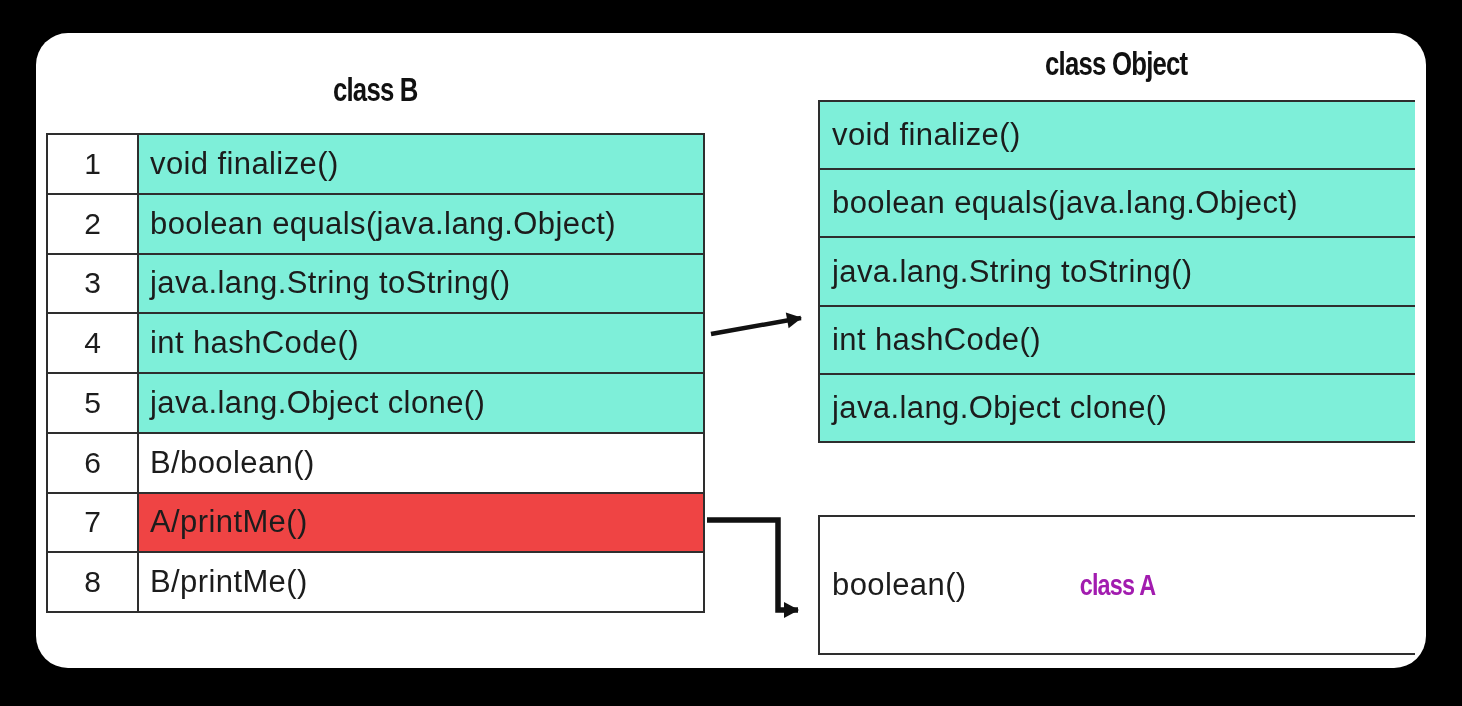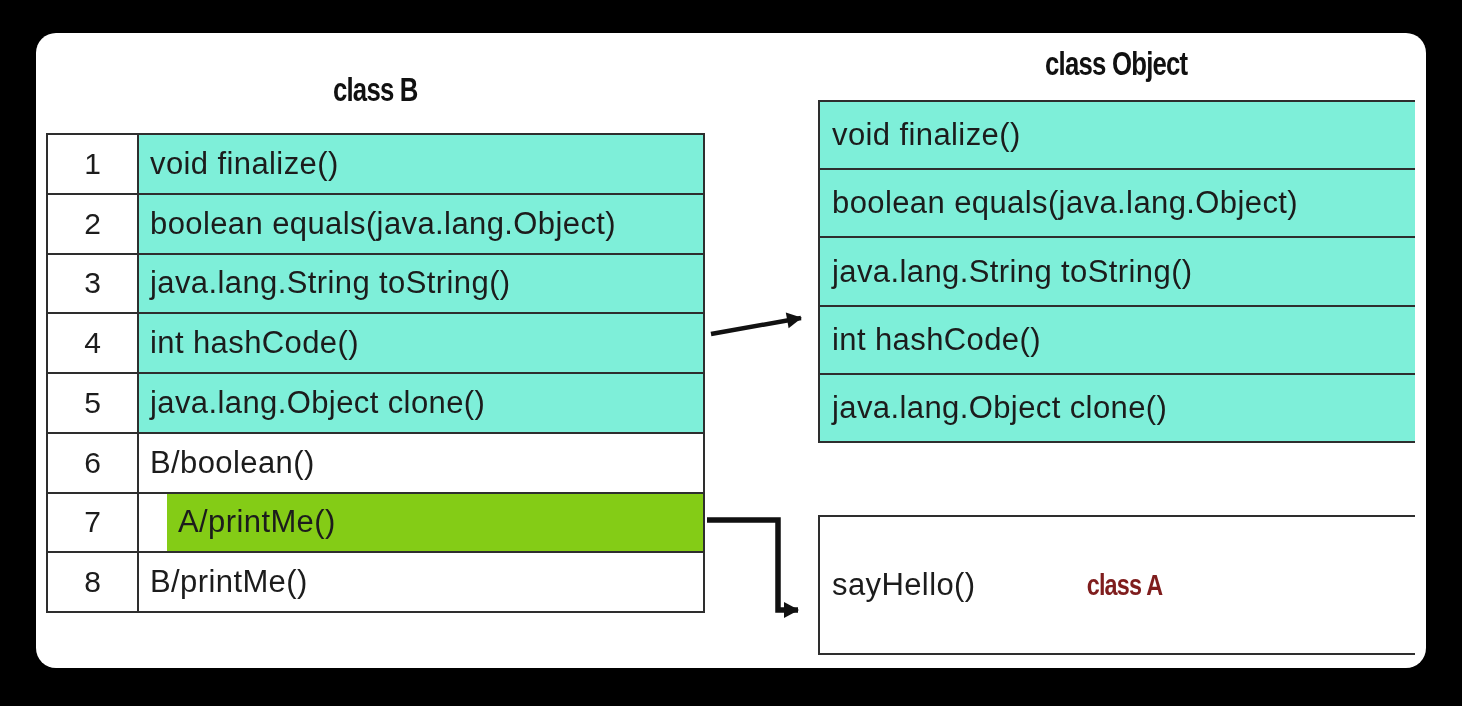--- a/index.html
+++ b/index.html
@@ -8,21 +8,21 @@
     background: #000000;
     font-family: "Liberation Sans", "DejaVu Sans", sans-serif;
     overflow: hidden;
     position: relative;
   }
   .panel {
     position: absolute;
     left: 36px; top: 33px;
     width: 1390px; height: 635px;
     background: #ffffff;
-    border-radius: 20px;
+    border-radius: 32px;
   }
   .class-title {
     position: absolute;
     text-align: center;
     font-weight: 700;
     font-size: 33px;
     color: #111111;
     white-space: nowrap;
   }
   .condensed {
@@ -90,32 +90,32 @@
     letter-spacing: 0.4px;
     color: #1c1c1c;
     border-bottom: 2px solid #2e2e2e;
     white-space: nowrap;
     overflow: hidden;
     position: relative;
   }
   .table-right .vrow:last-child { border-bottom: none; }
   
   [data-bg="cyan"]   { background: #7eefd9; }
-  [data-bg="yellow"] { background: #84cc16; margin-left: 28px; }
+  [data-bg="yellow"] { background: #ef4444; }
   [data-bg="white"]  { background: #ffffff; }
   .inner-title {
     position: absolute;
-    left: 7px; top: 0;
+    left: 0; top: 0;
     width: 100%; height: 100%;
     display: flex;
     align-items: center;
     justify-content: center;
     font-weight: 700;
     font-size: 30px;
-    color: #7f1d1d;
+    color: #a21caf;
     pointer-events: none;
   }
   .arrows-overlay {
     position: absolute;
     left: 0; top: 0;
     width: 1390px; height: 635px;
     pointer-events: none;
   }
 </style>
 </head>
@@ -169,21 +169,21 @@
   <div class="table-right table-obj">
     <div class="vrow" data-bg="cyan">void finalize()</div>
     <div class="vrow" data-bg="cyan">boolean equals(java.lang.Object)</div>
     <div class="vrow" data-bg="cyan">java.lang.String toString()</div>
     <div class="vrow" data-bg="cyan">int hashCode()</div>
     <div class="vrow" data-bg="cyan">java.lang.Object clone()</div>
   </div>
 
   <div class="table-right table-a">
     <div class="vrow" data-bg="white">
-      <span>sayHello()</span>
+      <span>boolean()</span>
       <span class="inner-title">
           <span class="condensed">class A</span>
         </span>
     </div>
   </div>
 
   <svg class="arrows-overlay" viewBox="0 0 1390 635">
     <defs>
       <marker id="ah" markerUnits="userSpaceOnUse" markerWidth="20" markerHeight="18" refX="15" refY="9" orient="auto">
         <path d="M1,1 L16,9 L1,17 Z" fill="#111111"></path>

